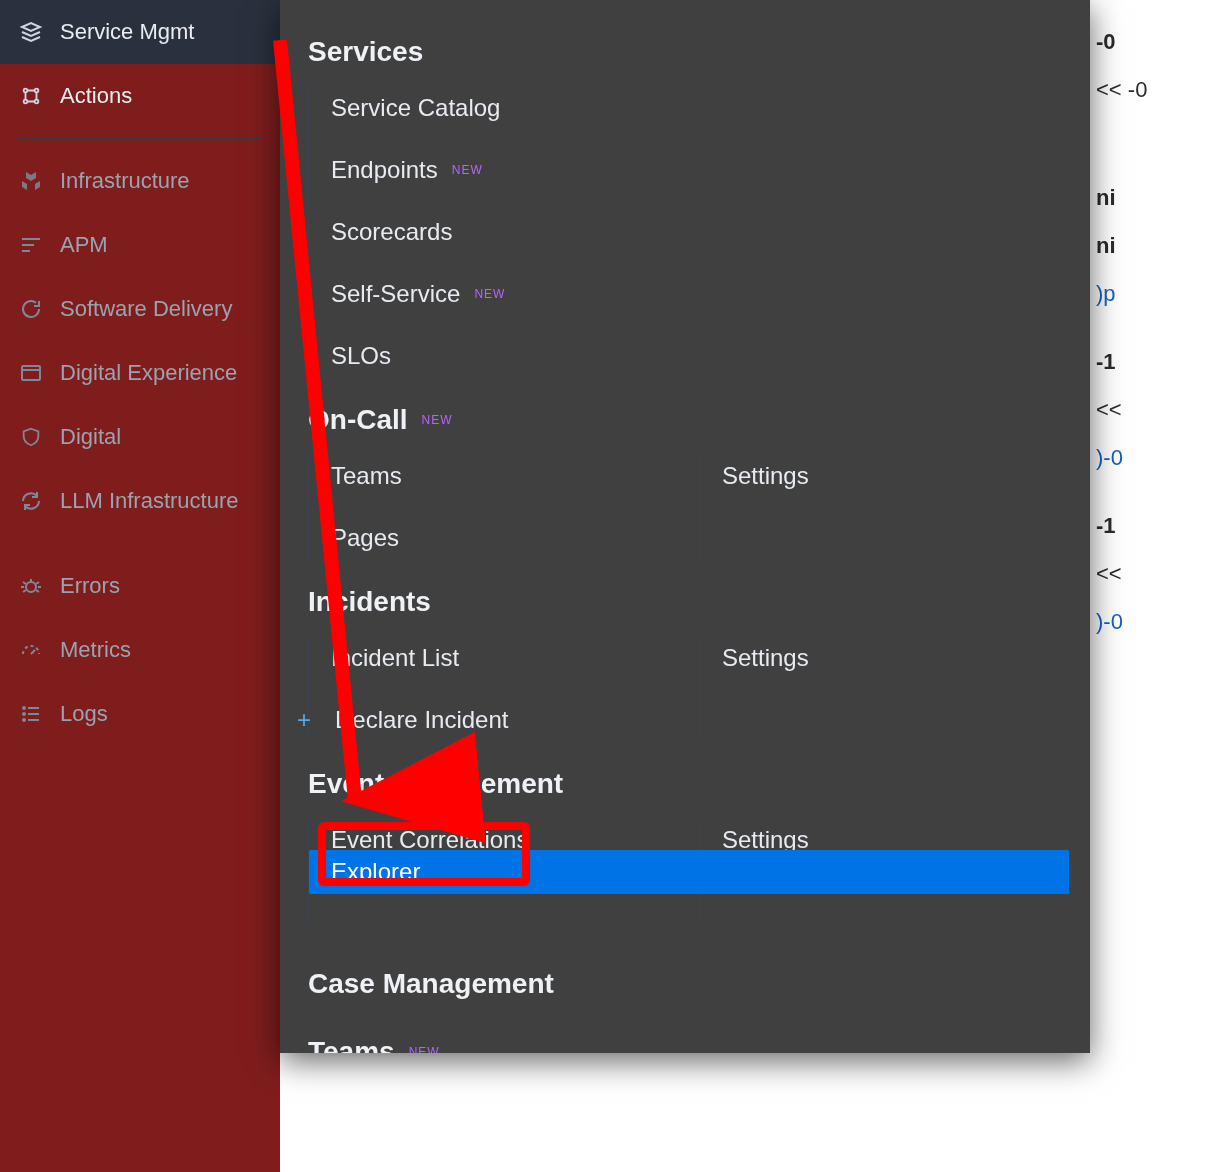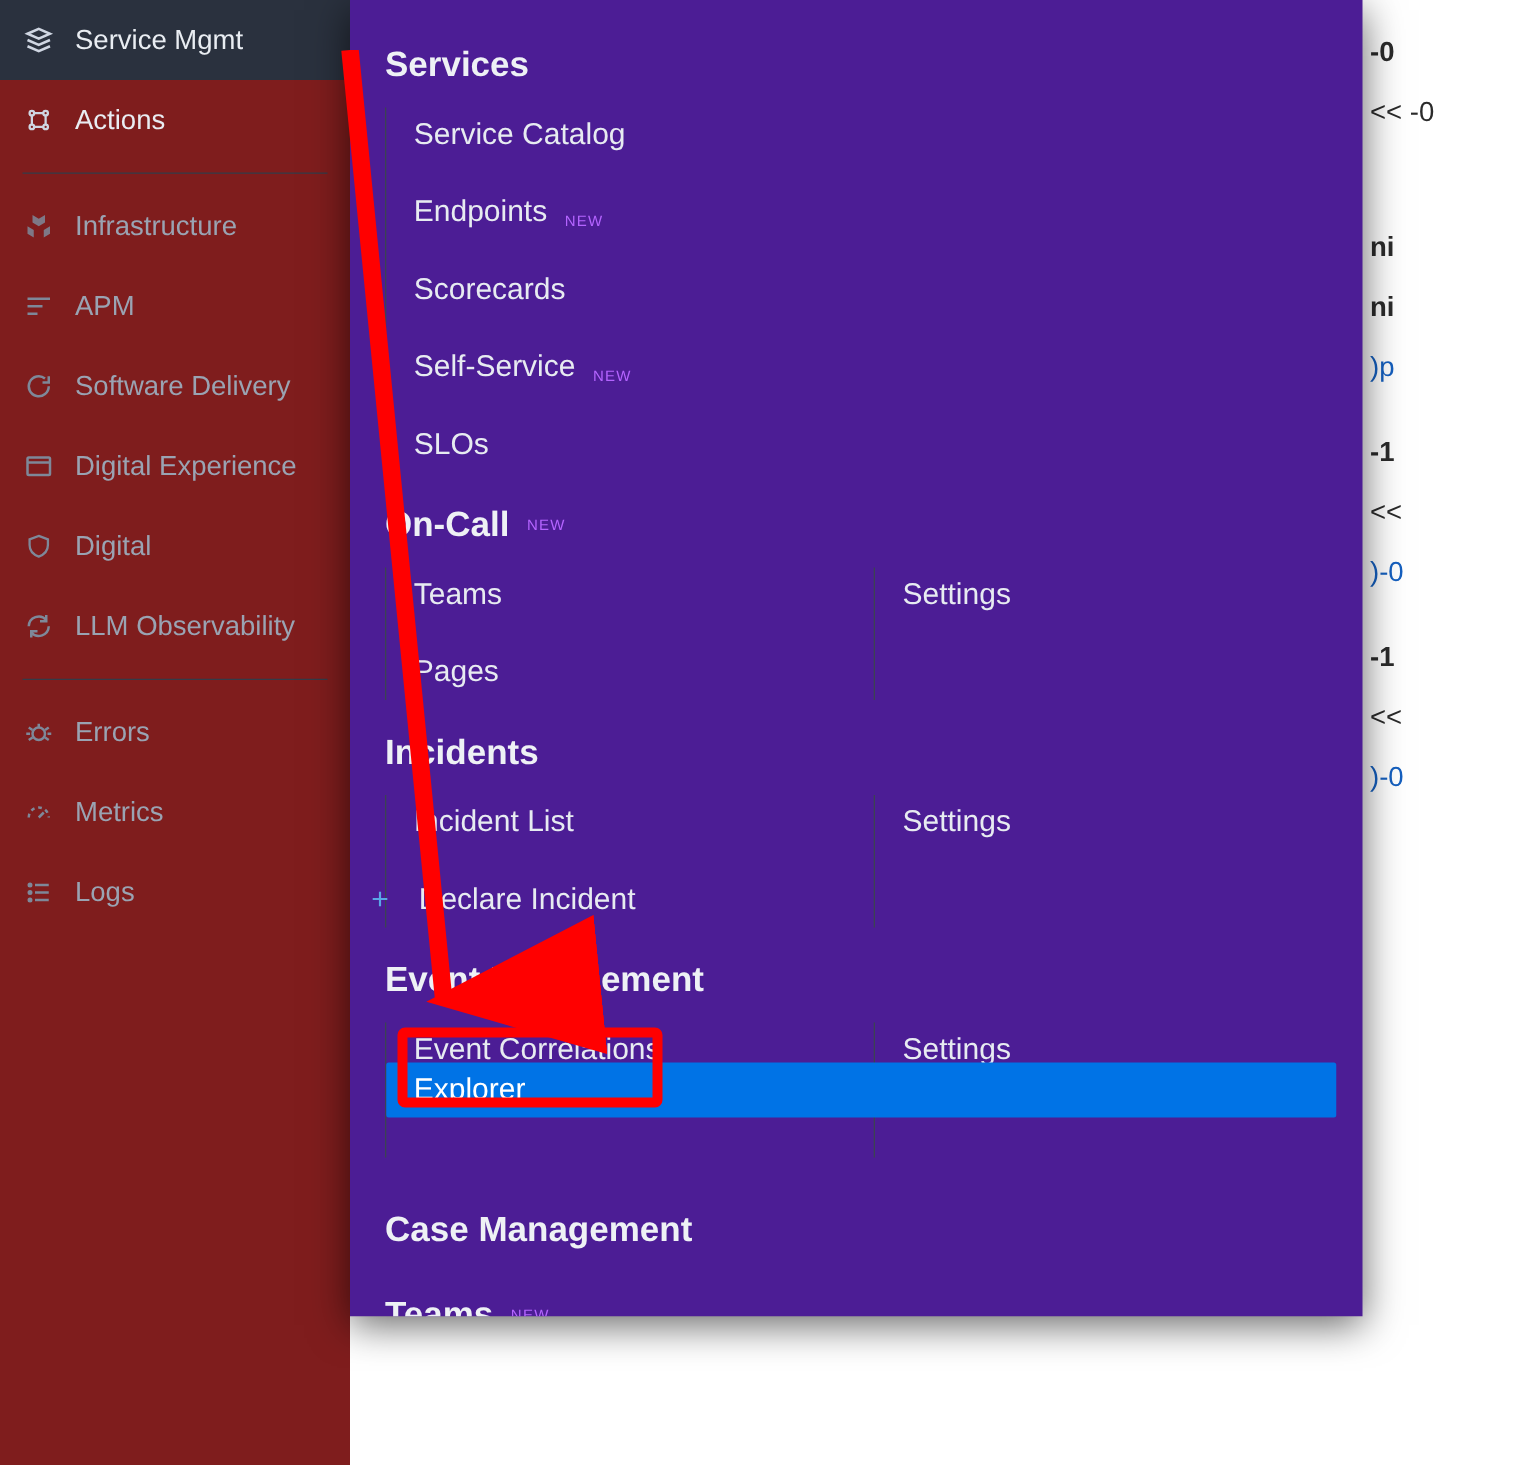--- a/index.html
+++ b/index.html
@@ -24,21 +24,21 @@
     width: 26px; height: 26px; flex: 0 0 26px;
     display: inline-flex; align-items: center; justify-content: center;
     color: #7e8899;
   }
   .sb-item.light .sb-icon { color: #cfd6e2; }
   .sb-divider { height: 1px; background: #343c49; margin: 10px 18px; }
 
   
   .flyout {
     position: absolute; left: 280px; top: 0; width: 810px; height: 1053px;
-    background: #4c1d95;
+    background: #404040;
     box-shadow: 0 8px 30px rgba(0,0,0,.6);
     padding: 30px 0 30px 0;
     overflow: hidden;
   }
   .fl-heading {
     color: #eef1f5; font-size: 28px; font-weight: 700;
     padding: 6px 28px 18px 28px;
     display: flex; align-items: center; gap: 14px;
   }
   .fl-cols {
@@ -46,21 +46,21 @@
     padding: 0 0 20px 28px;
   }
   .fl-col {
     flex: 1 1 0;
     border-left: 1px solid #3b4352;
     padding-left: 22px;
     display: flex; flex-direction: column; gap: 18px;
   }
   .fl-link {
     color: #e7ebf1; font-size: 24px; font-weight: 500;
-    display: flex; align-items: flex-end; gap: 14px;
+    display: flex; align-items: center; gap: 14px;
     padding: 8px 12px 8px 0;
     cursor: pointer;
   }
   .fl-link.selected {
     background: #0073e6;
     color: #ffffff;
     margin-right: 20px;
     padding-left: 8px;
     border-radius: 2px;
   }
@@ -197,21 +197,21 @@
           </svg>
       </span>
       <span>Digital</span>
     </div>
     <div class="sb-item">
       <span class="sb-icon">
         <svg viewBox="0 0 24 24" width="24" height="24" fill="none" stroke="currentColor" stroke-width="2">
             <path d="M4 12a8 8 0 0 1 14-5M20 12a8 8 0 0 1-14 5M18 3v5h-5M6 21v-5h5"></path>
           </svg>
       </span>
-      <span>LLM Observability</span>
+      <span>LLM Infrastructure</span>
     </div>
     <div class="sb-divider"></div>
     <div class="sb-item">
       <span class="sb-icon">
         <svg viewBox="0 0 24 24" width="24" height="24" fill="none" stroke="currentColor" stroke-width="2">
             <circle cx="12" cy="13" r="5"></circle>
             <path d="M12 8V5M7 10l-3-2M17 10l3-2M7 16l-3 2M17 16l3 2M5 13H2M22 13h-3"></path>
           </svg>
       </span>
       <span>Errors</span>

